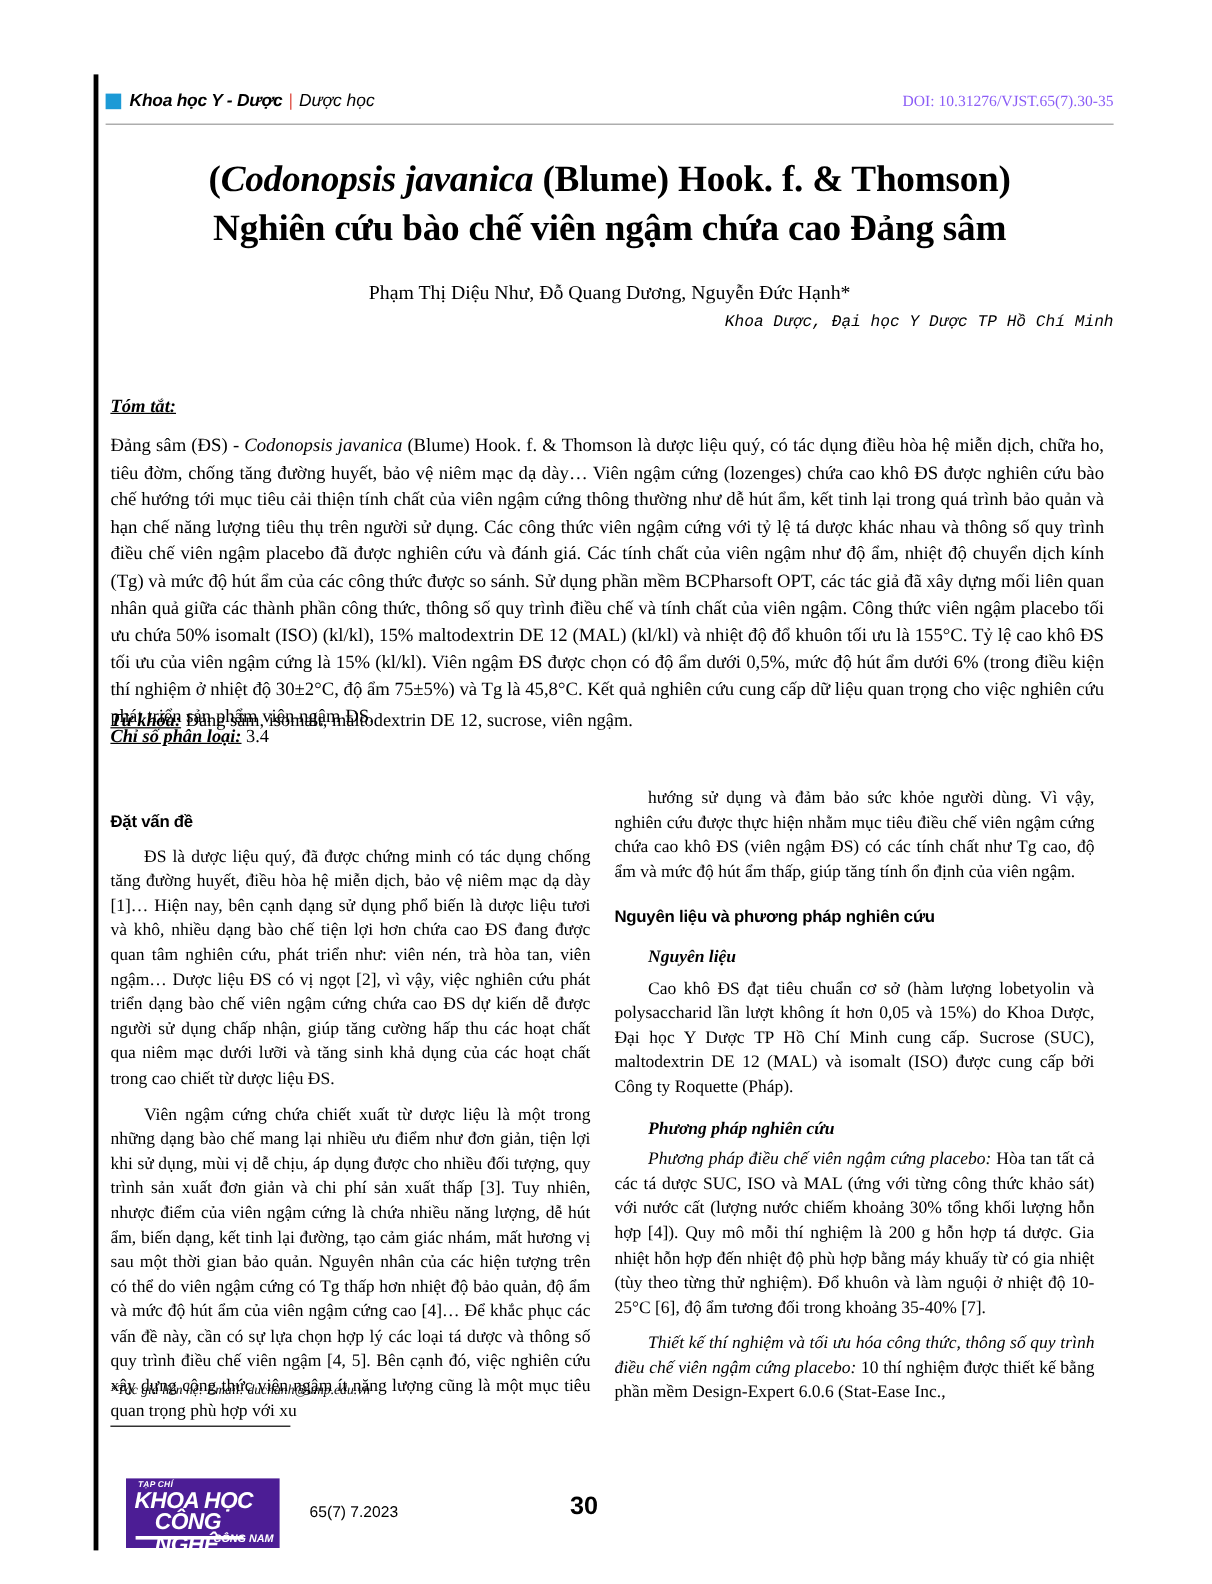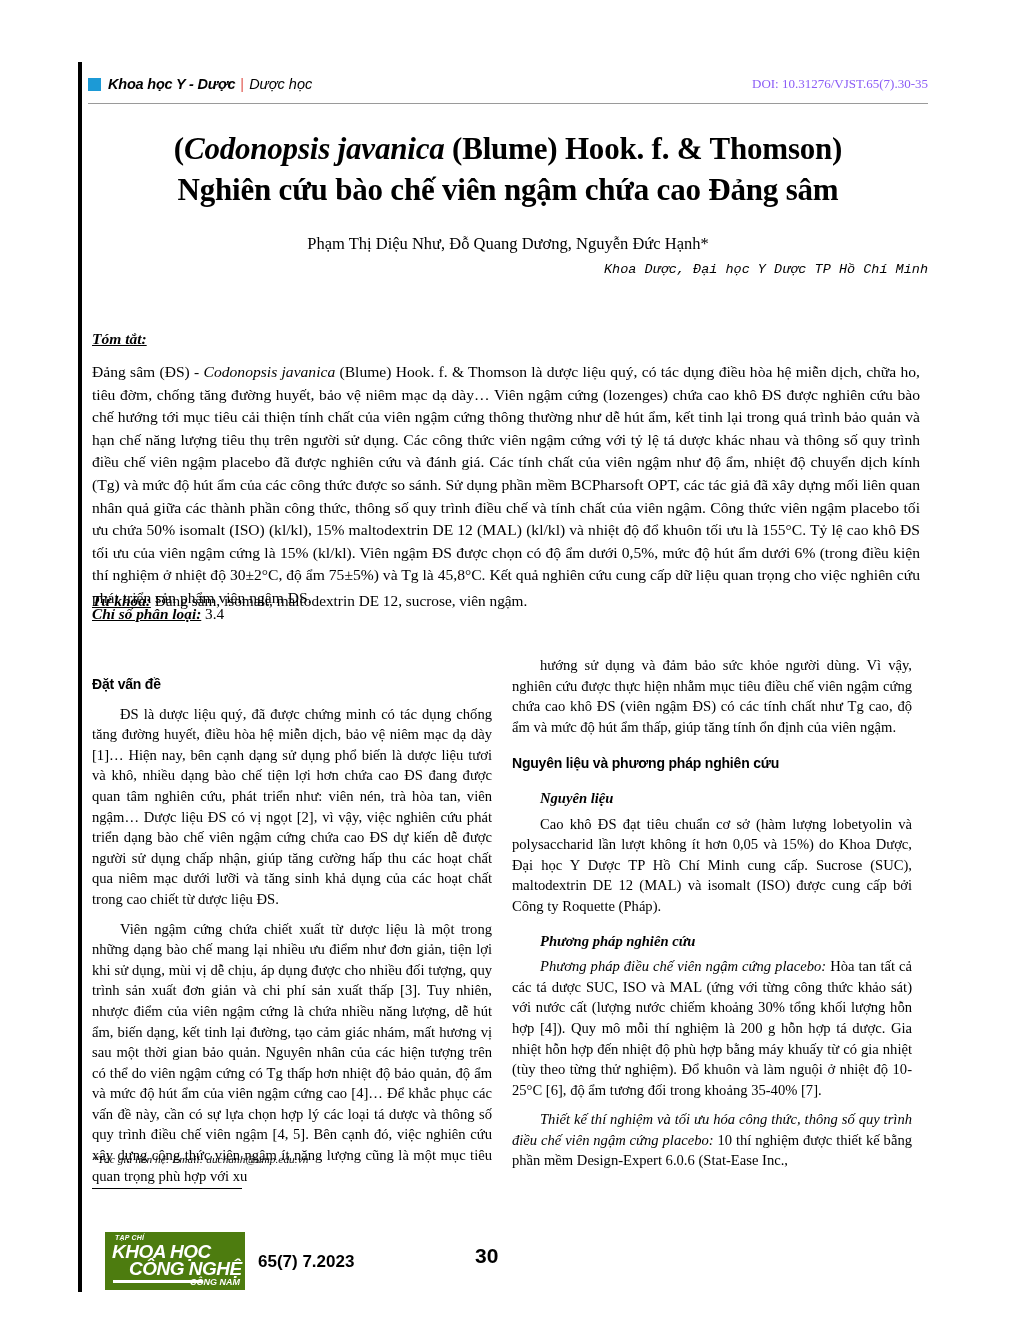--- a/index.html
+++ b/index.html
@@ -218,23 +218,23 @@
     font-family: "Liberation Serif", serif;
     font-style: italic;
     font-size: 11.4px;
   }
 
   
   .logo {
     position: absolute;
     left: 105px;
     top: 1232px;
-    width: 140px;
+    width: 128px;
     height: 58px;
-    background: #4d7c0f;
+    background: #4c1d95;
     color: #ffffff;
     font-family: "Liberation Sans", sans-serif;
     overflow: hidden;
   }
   .logo-top {
     position: absolute;
     left: 10px;
     top: 2px;
     font-size: 7px;
     font-weight: bold;
@@ -275,22 +275,22 @@
     bottom: 3px;
     font-size: 9px;
     font-weight: bold;
     font-style: italic;
   }
   .issue {
     position: absolute;
     left: 258px;
     top: 1252px;
     font-family: "Liberation Sans", sans-serif;
-    font-weight: bold;
-    font-size: 17px;
+    font-weight: normal;
+    font-size: 13px;
   }
   .pageno {
     position: absolute;
     left: 475px;
     top: 1244px;
     font-family: "Liberation Sans", sans-serif;
     font-weight: bold;
     font-size: 21px;
   }
 </style>

